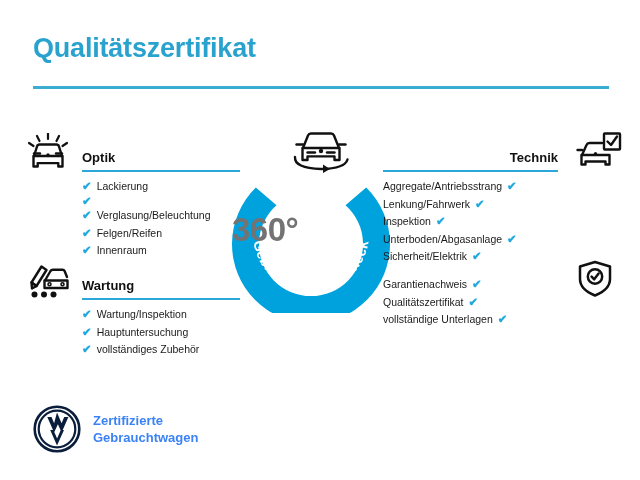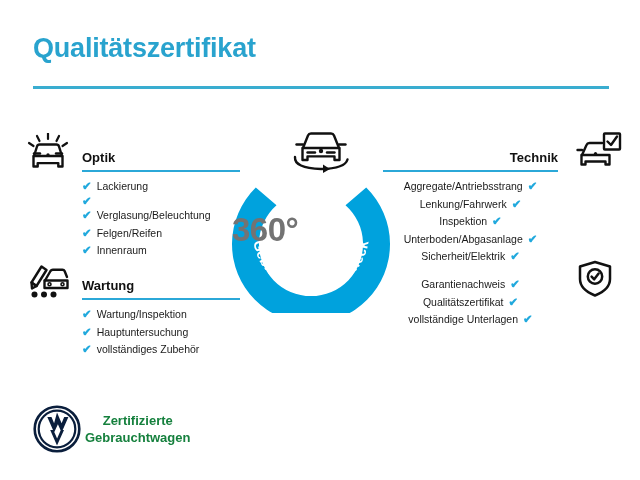--- a/index.html
+++ b/index.html
@@ -82,21 +82,21 @@
     line-height: 1;
   }
 
   
   .left .sec-title { left: 0; }
   .left .sec-list li { justify-content: flex-start; }
   .left .chk { margin-right: 5px; }
 
   
   .right .sec-title { right: 0; }
-  .right .sec-list li { justify-content: center; }
+  .right .sec-list li { justify-content: flex-start; }
   .right .chk { margin-left: 5px; }
 
   
   #sec-optik    { left: 82px;  top: 142px; width: 158px; }
   #sec-wartung  { left: 82px;  top: 270px; width: 158px; }
   #sec-technik  { right: 82px; top: 142px; width: 175px; }
   #sec-garantie { right: 82px; top: 270px; width: 175px; }
 
   .sec-icon {
     position: absolute;
@@ -138,27 +138,26 @@
   
   #footer {
     position: absolute;
     left: 33px;
     top: 405px;
     display: flex;
     align-items: center;
   }
   #vw-mark { width: 48px; height: 48px; }
   #vw-text {
-    margin-left: 4px;
+    margin-left: 12px;
     font-size: 13px;
     font-weight: bold;
-    color: #15803d;
+    color: #3b82f6;
     line-height: 17px;
     white-space: nowrap;
-    text-align: center;
   }
 </style>
 </head>
 <body>
 
 <div id="page">
 
   <div id="title">Qualitätszertifikat</div>
   <div id="title-rule"></div>
 

